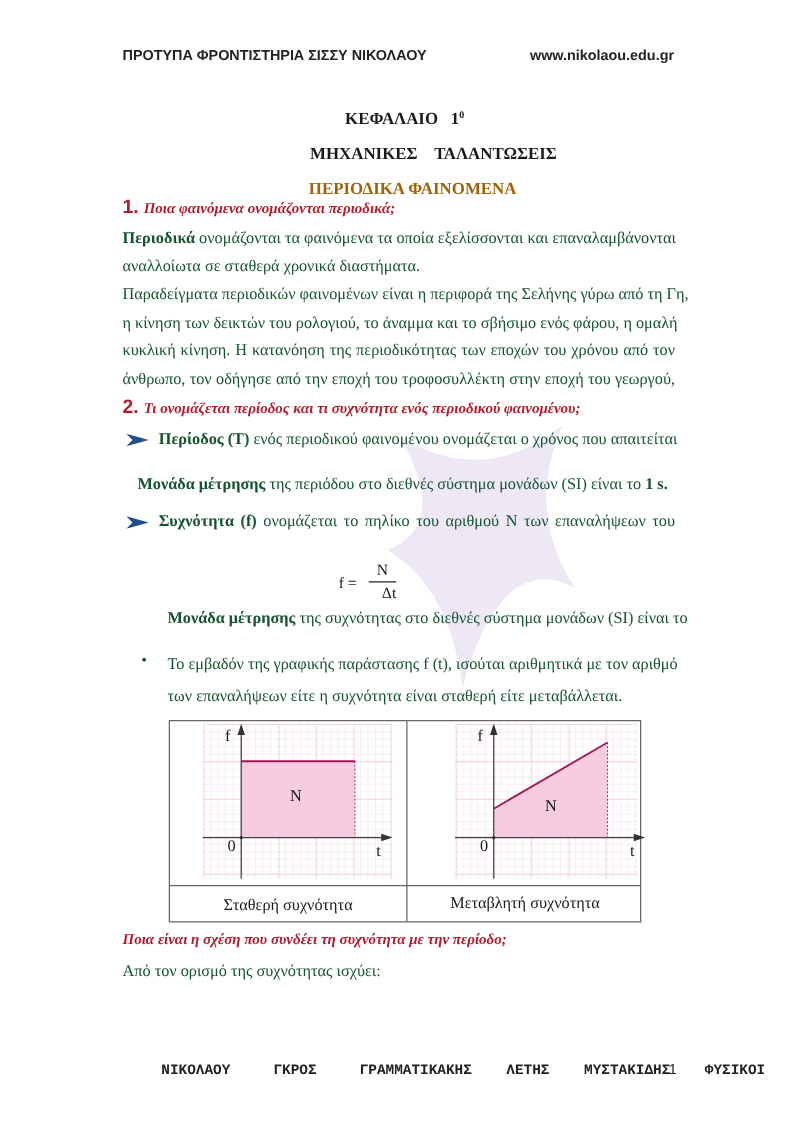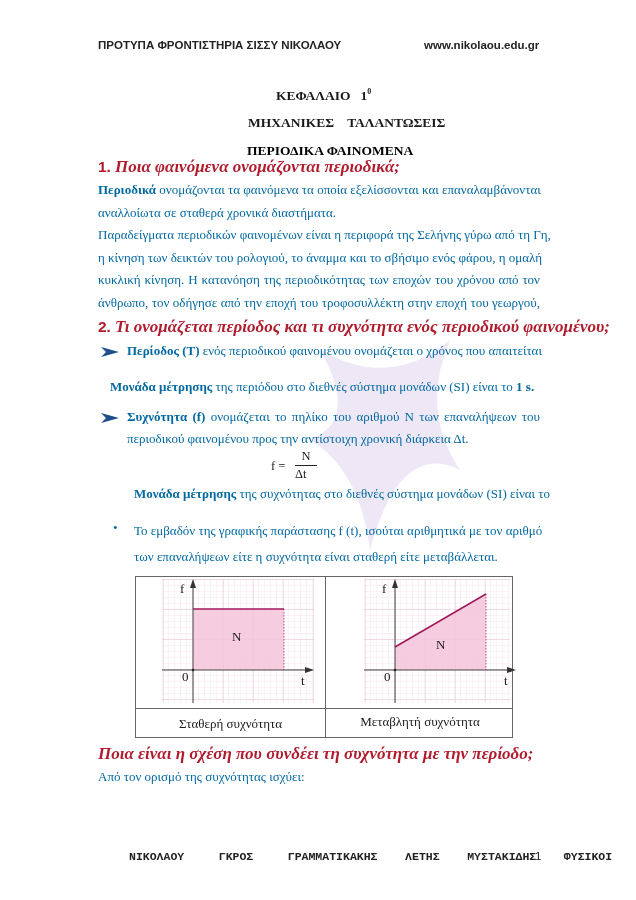--- a/index.html
+++ b/index.html
@@ -1,24 +1,24 @@
 <!DOCTYPE html>
 <html><head>
 <meta charset="utf-8">
 <style>
   * { margin: 0; padding: 0; box-sizing: border-box; }
   html, body { width: 636px; height: 900px; background: #ffffff; overflow: hidden; }
   body { position: relative; font-family: "Liberation Serif", serif; color: #1a1a1a; }
   .abs { position: absolute; }
   .hdr { font-family: "Liberation Sans", sans-serif; font-size: 11.5px; font-weight: bold; color: #222; }
   .title { font-family: "Liberation Serif", serif; font-weight: bold; font-size: 13.5px; color: #1a1a1a; white-space: nowrap; margin-top: 11px; }
-  .red { color: #000000; }
+  .red { color: #a16207; }
   .h-num { font-family: "Liberation Sans", sans-serif; font-weight: bold; font-size: 15.5px; color: #b01c2e; }
-  .h-txt { font-family: "Liberation Serif", serif; font-weight: bold; font-style: italic; font-size: 17px; color: #b01c2e; }
-  .p { font-size: 13px; line-height: 22.6px; text-align: justify; color: #0369a1; }
+  .h-txt { font-family: "Liberation Serif", serif; font-weight: bold; font-style: italic; font-size: 12px; color: #b01c2e; }
+  .p { font-size: 13px; line-height: 22.6px; text-align: justify; color: #14532d; }
   .p b { font-weight: bold; }
   .line { white-space: nowrap; text-align-last: justify; display:block; }
   .arrow { position: absolute; width: 18px; height: 10px; }
   sup { font-size: 8px; }
   .frac { position: absolute; font-size: 12.5px; }
   .table { position: absolute; left: 135px; top: 576px; width: 378px; height: 162px; border: 1px solid #666; }
   .cell { position: absolute; }
   .caption { font-size: 13px; text-align: center; position: absolute; }
   .footer { font-family: Liberation Mono, monospace; font-weight: bold; font-size: 11.5px; color: #222; white-space: nowrap; }
   .watermark { position: absolute; left: 300px; top: 330px; width: 170px; height: 230px; opacity: 0.22; }
@@ -69,27 +69,26 @@
 </div>
 <div class="abs p" style="left:110px; top:376px; white-space:nowrap;">
   <b>Μονάδα μέτρησης</b><span> της περιόδου στο διεθνές σύστημα μονάδων (SI) είναι το </span><b>1 s.</b>
 </div>
 
 <svg class="arrow" style="left:101px; top:413px;" viewBox="0 0 18 10">
   <path d="M0 0 L18 5 L0 10 L5 5 Z" fill="#1f4e8c"></path>
 </svg>
 <div class="abs p" style="left:127px; top:406px; width:413px;">
   <span class="line"><b>Συχνότητα (f)</b><span> ονομάζεται το πηλίκο του αριθμού Ν των επαναλήψεων του</span></span>
-  <span style="display:block; line-height:19px;">περιοδικού φαινομένου προς την αντίστοιχη χρονική διάρκεια  Δt.</span>
 </div>
 
 <div class="frac" style="left:271px; top:459px;">f =</div>
 <div class="frac" style="left:296px; top:449px; width:20px; text-align:center;">N</div>
 <div class="abs" style="left:295px; top:465px; width:22px; height:1px; background:#222;"></div>
-<div class="frac" style="left:295px; top:467px; width:22px; text-align:left;">Δt</div>
+<div class="frac" style="left:295px; top:467px; width:22px; text-align:right;">Δt</div>
 
 <div class="abs p" style="left:134px; top:483px; width:406px;">
   <span class="line"><b>Μονάδα μέτρησης</b><span> της συχνότητας στο διεθνές σύστημα μονάδων (SI) είναι το</span></span>
 </div>
 
 <div class="abs p" style="left:113px; top:517px;">•</div>
 <div class="abs p" style="left:134px; top:518px; width:406px; line-height:26px;">
   <span class="line">Το εμβαδόν της γραφικής παράστασης  f (t), ισούται αριθμητικά με τον αριθμό</span>
   <span style="display:block">των επαναλήψεων είτε η συχνότητα είναι σταθερή είτε μεταβάλλεται.</span>
 </div>

